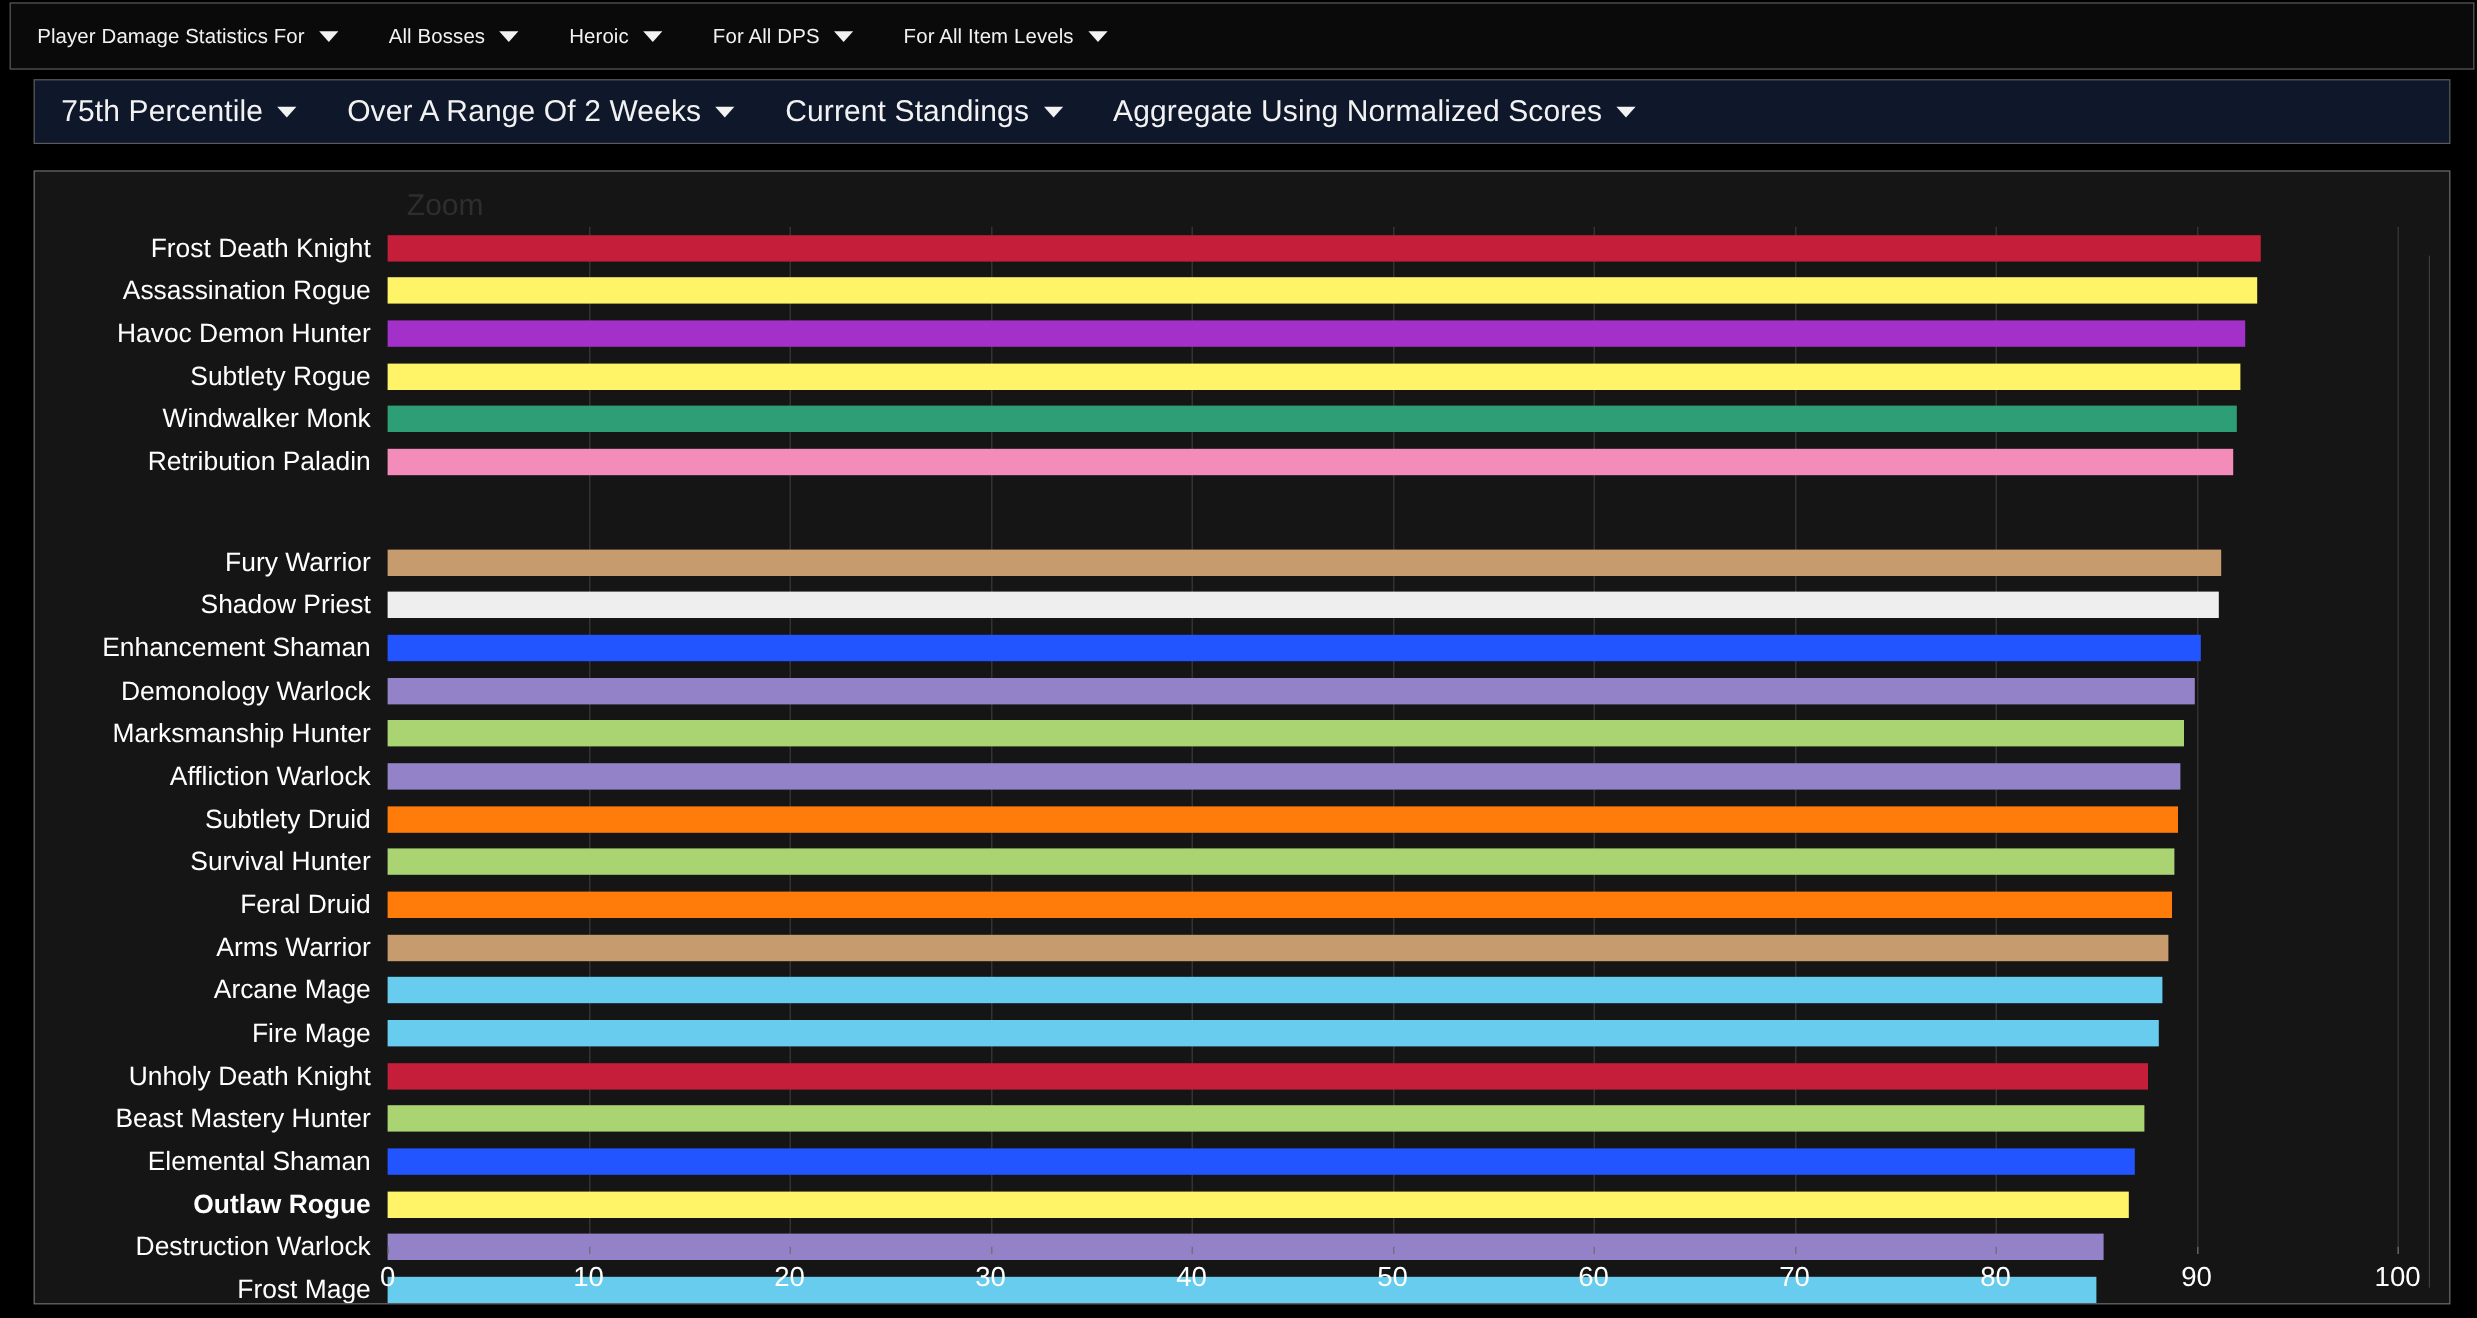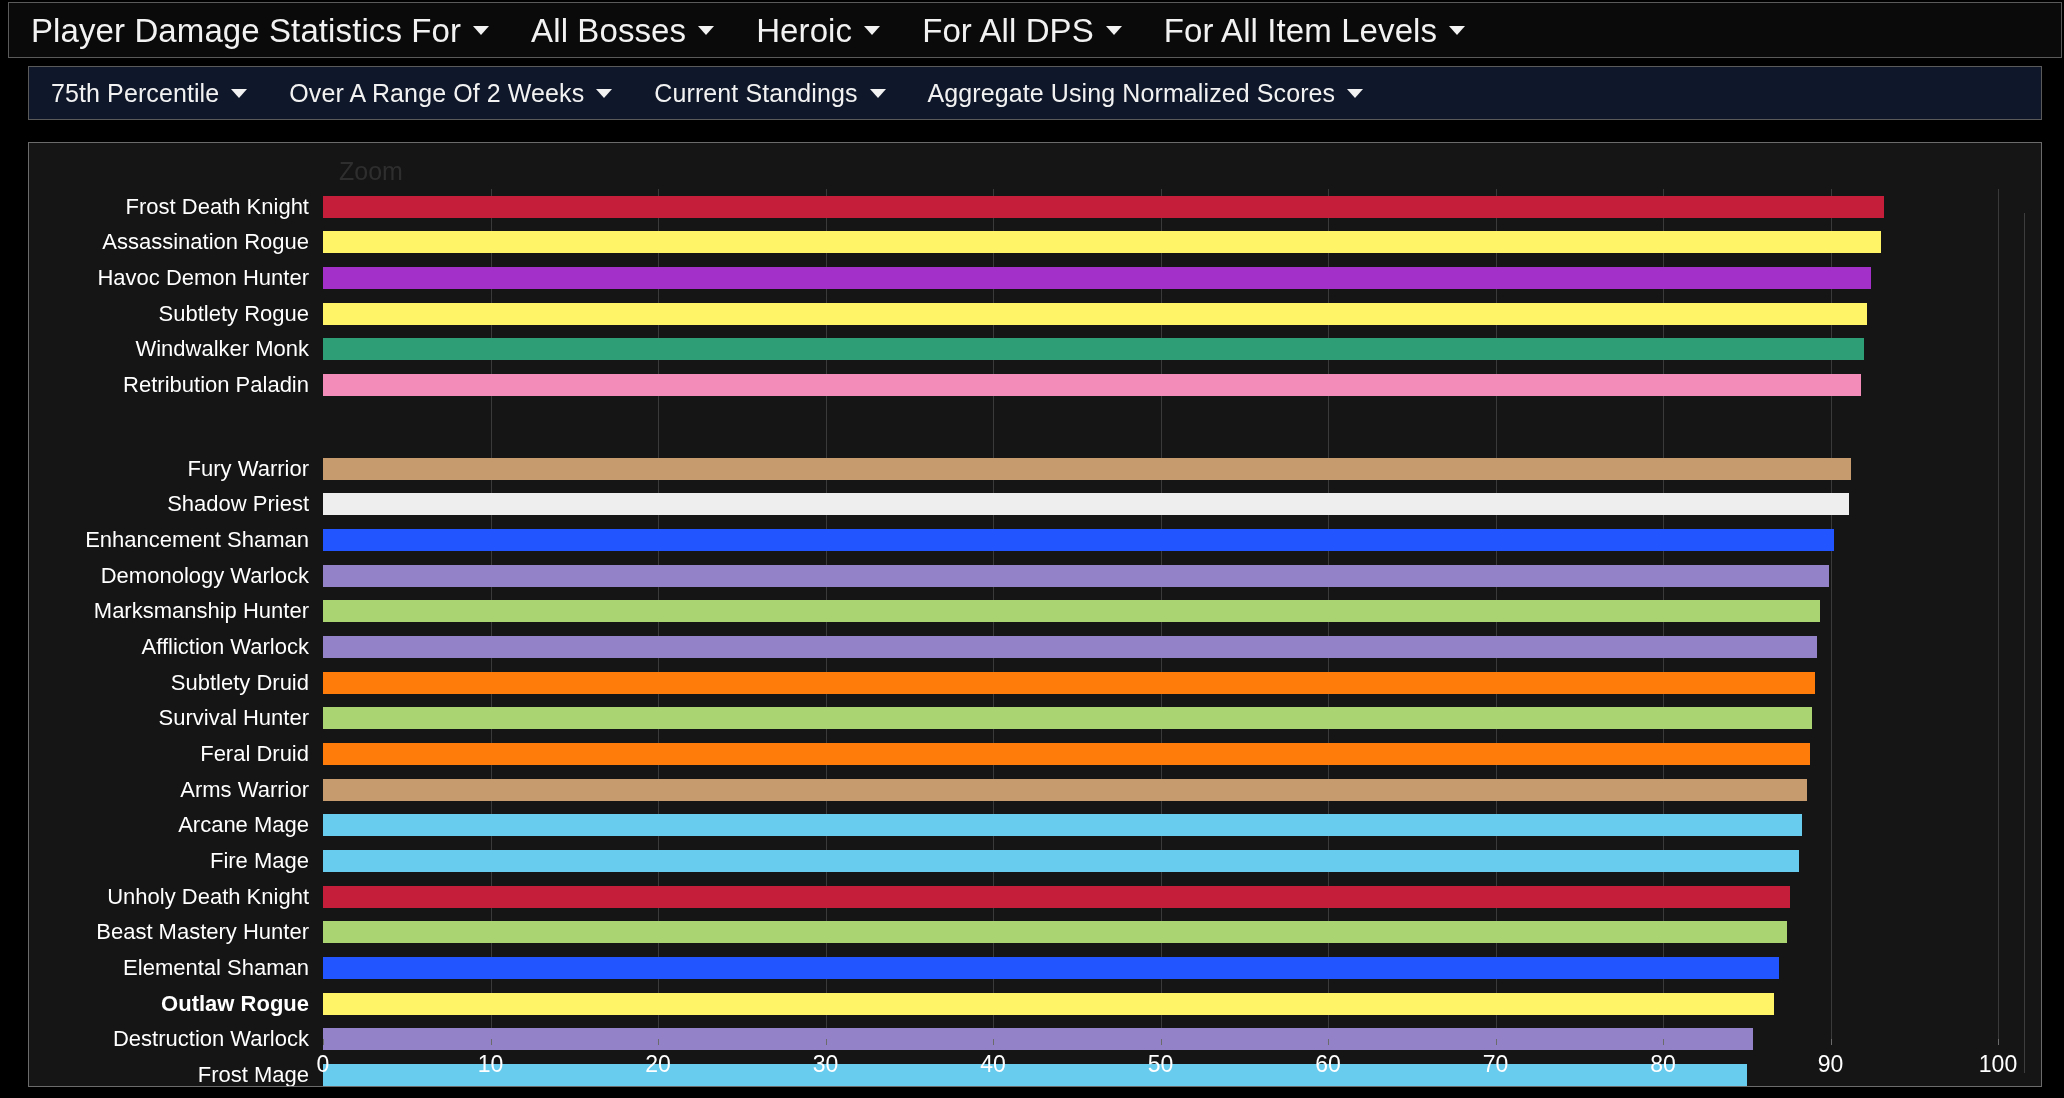--- a/index.html
+++ b/index.html
@@ -39,21 +39,21 @@
     top: 66px;
     width: 2014px;
     height: 54px;
     background: #0f172a;
     padding-left: 22px;
   }
   .menu-item {
     display: inline-flex;
     align-items: center;
     color: #f2f2f2;
-    font-size: 33px;
+    font-size: 17px;
     line-height: 1;
     white-space: nowrap;
     margin-right: 42px;
     cursor: pointer;
     letter-spacing: .1px;
   }
   #toolbar-secondary .menu-item { font-size: 25px; }
   .caret {
     display: inline-block;
     width: 0; height: 0;

